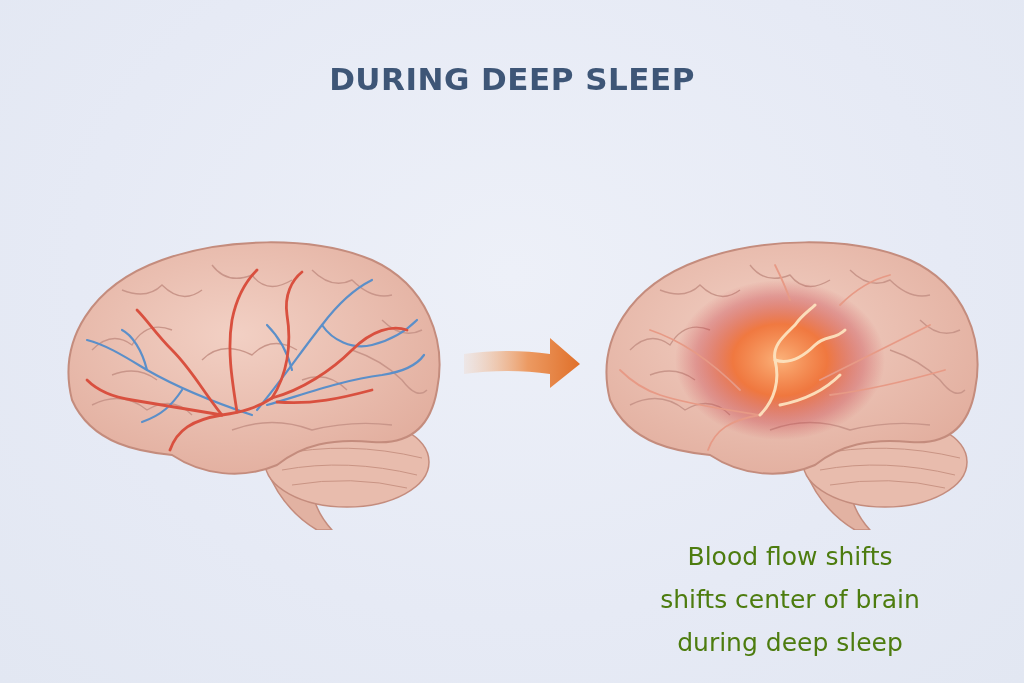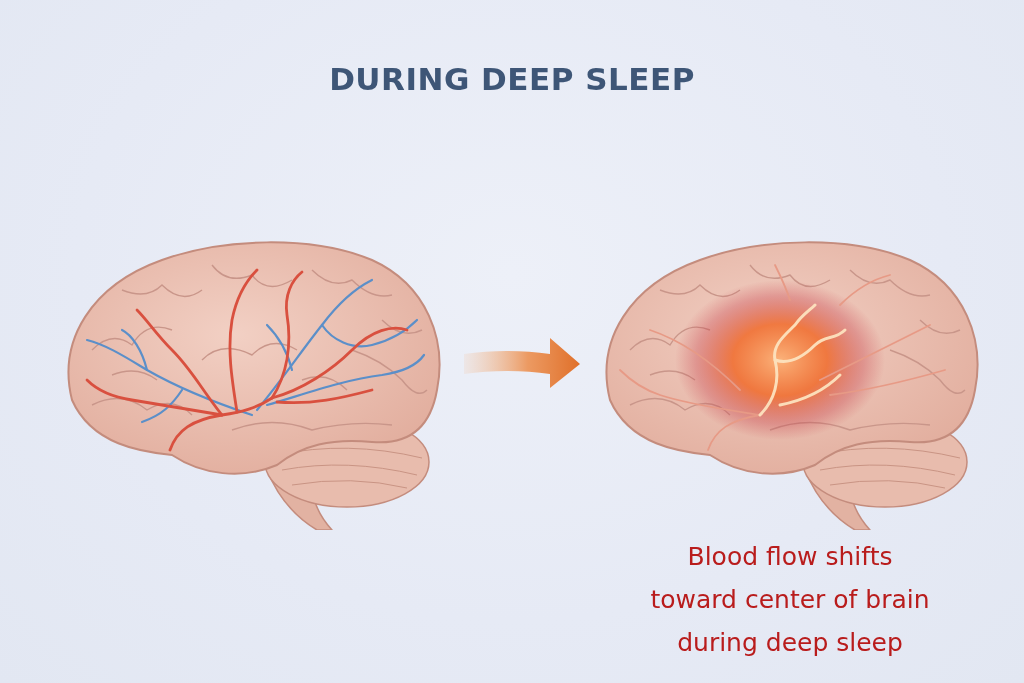--- a/index.html
+++ b/index.html
@@ -14,21 +14,21 @@
       text-align: center; color: #3e5677; font-weight: bold;
       font-size: 31px; letter-spacing: 0.5px; line-height: 1.4;
     }
     .title span { display: block; }
     .brain { position: absolute; }
     #brain-left { left: 52px; top: 230px; width: 400px; height: 300px; }
     #brain-right { left: 590px; top: 230px; width: 400px; height: 300px; }
     .arrow { position: absolute; left: 462px; top: 336px; width: 120px; height: 55px; }
     .caption {
       position: absolute; left: 600px; top: 535px; width: 380px;
-      text-align: center; color: #b91c1c; font-size: 25px; line-height: 43px;
+      text-align: center; color: #4d7c0f; font-size: 25px; line-height: 43px;
     }
     .caption span { display: block; }
   </style>
 </head>
 <body>
 
 <div class="title">
   <span>DURING DEEP SLEEP</span>
 </div>
 
@@ -136,15 +136,15 @@
 
   <g stroke="#fde3bf" stroke-width="3" fill="none" stroke-linecap="round" opacity="0.95">
     <path d="M170 185 C185 170 190 150 185 130 C182 115 195 105 205 95 C212 85 220 80 225 75"></path>
     <path d="M185 130 C200 135 215 125 225 115 C235 105 245 110 255 100"></path>
     <path d="M190 175 C215 170 235 160 250 145"></path>
   </g>
 </svg>
 
 <div class="caption">
   <span>Blood flow shifts</span>
-  <span>toward center of brain</span>
+  <span>shifts center of brain</span>
   <span>during deep sleep</span>
 </div>
 
 </body></html>

